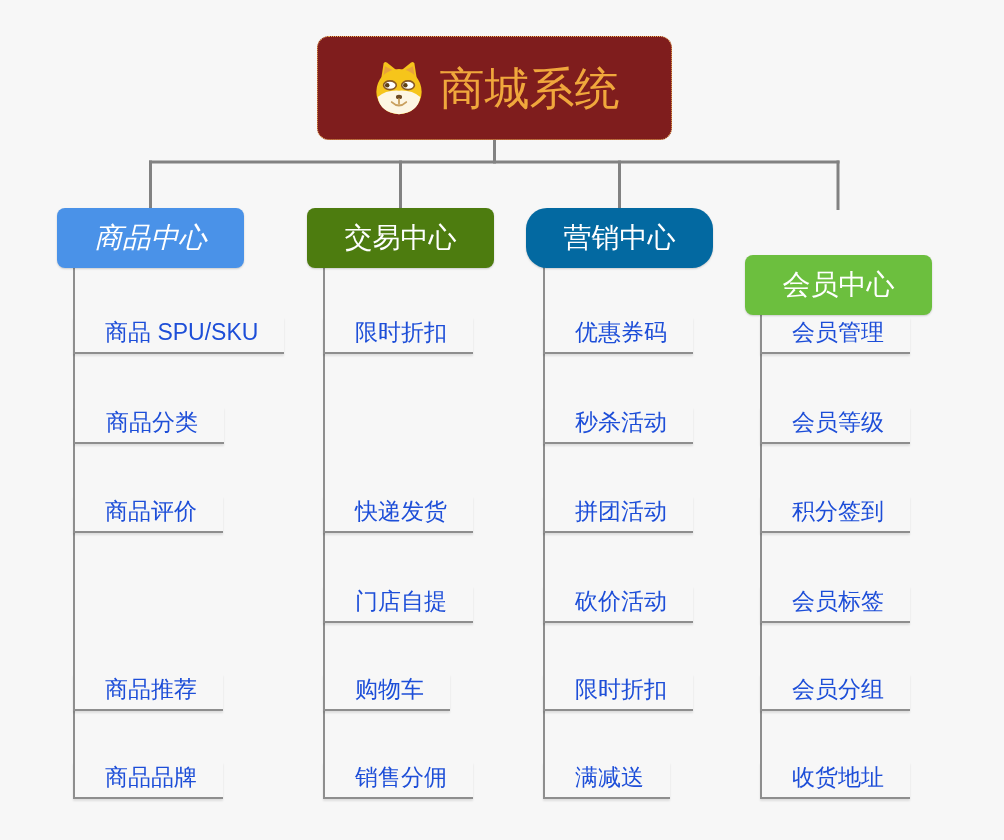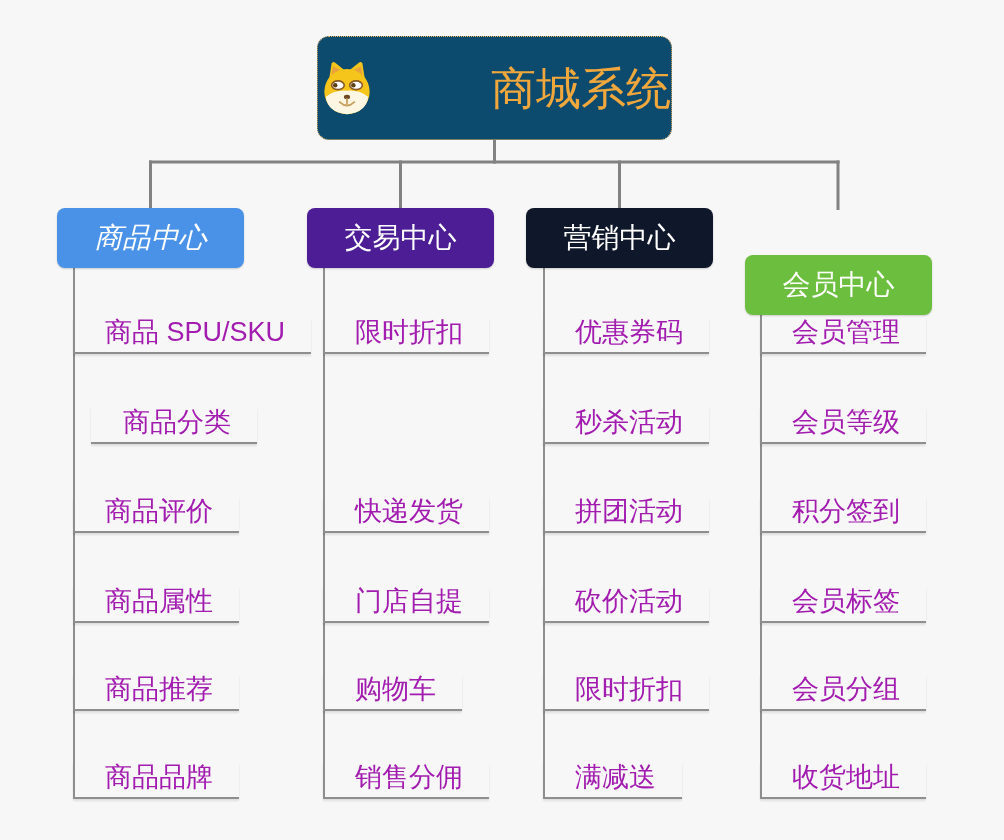--- a/index.html
+++ b/index.html
@@ -16,27 +16,27 @@
   }
   svg.connectors{
     position:absolute;
     left:0;top:0;
     width:1004px;height:840px;
   }
   .root-node{
     position:absolute;
     left:317px;top:36px;
     width:355px;height:104px;
-    background:#0c4a6e;
+    background:#7f1d1d;
     border:1px dotted #f0b45c;
     border-radius:12px;
     box-sizing:border-box;
     display:flex;
     align-items:center;
-    justify-content:space-between;
+    justify-content:center;
     gap:12px;
   }
   .root-icon{width:58px;height:58px;display:inline-block;}
   .root-icon svg{width:58px;height:58px;display:block;}
   .root-title{
     font-size:45px;
     color:#f0a73c;
     white-space:nowrap;
     line-height:1;
   }
@@ -49,23 +49,23 @@
     font-size:28px;
     line-height:60px;
     text-align:center;
     white-space:nowrap;
     box-shadow:0 1px 2px rgba(0,0,0,0.18);
   }
   .leaf-node{
     position:absolute;
     display:inline-block;
     white-space:nowrap;
-    font-size:27px;
+    font-size:23px;
     line-height:30px;
-    color:#a21caf;
+    color:#1d4ed8;
     padding:0 26px 5px 32px;
     border-bottom:2px solid #8e8e8e;
     box-shadow:0 2px 2px rgba(0,0,0,0.10);
   }
 </style>
 </head>
 <body>
 
 <div class="canvas">
 
@@ -100,28 +100,27 @@
         <ellipse cx="42" cy="29" rx="7" ry="4.8" fill="#FFFFFF" stroke="#8A5A25" stroke-width="1.8"></ellipse>
         <circle cx="39" cy="29" r="2.5" fill="#5F4116"></circle>
         <ellipse cx="32" cy="42" rx="3.4" ry="2.5" fill="#6E4A23"></ellipse>
         <path d="M32 44 L32 49 M24 47.5 Q32 55 40 47.5" stroke="#C9A05E" stroke-width="2" fill="none" stroke-linecap="round"></path>
       </svg>
     </span>
     <span class="root-title">商城系统</span>
   </div>
 
   <div class="branch-node" style="left: 57px; background-color: rgb(74, 146, 232); font-style: italic;">商品中心</div>
-  <div class="branch-node" style="left: 307px; background-color: #4c1d95;">交易中心</div>
-  <div class="branch-node" style="left: 526px; background-color: #0f172a;">营销中心</div>
+  <div class="branch-node" style="left: 307px; background-color: #4d7c0f;">交易中心</div>
+  <div class="branch-node" style="left: 526px; background-color: #0369a1; border-radius: 21px;">营销中心</div>
   <div class="branch-node" style="left: 745px; background-color: rgb(108, 191, 62); margin-top: 47px;">会员中心</div>
 
   <div class="leaf-node" style="left:73px;top:317px">商品 SPU/SKU</div>
-  <div class="leaf-node" style="left:91px;top:407px">商品分类</div>
+  <div class="leaf-node" style="left:74px;top:407px">商品分类</div>
   <div class="leaf-node" style="left:73px;top:496px">商品评价</div>
-  <div class="leaf-node" style="left:73px;top:586px">商品属性</div>
   <div class="leaf-node" style="left:73px;top:674px">商品推荐</div>
   <div class="leaf-node" style="left:73px;top:762px">商品品牌</div>
 
   <div class="leaf-node" style="left:323px;top:317px">限时折扣</div>
   <div class="leaf-node" style="left:323px;top:496px">快递发货</div>
   <div class="leaf-node" style="left:323px;top:586px">门店自提</div>
   <div class="leaf-node" style="left:323px;top:674px">购物车</div>
   <div class="leaf-node" style="left:323px;top:762px">销售分佣</div>
 
   <div class="leaf-node" style="left:543px;top:317px">优惠券码</div>

